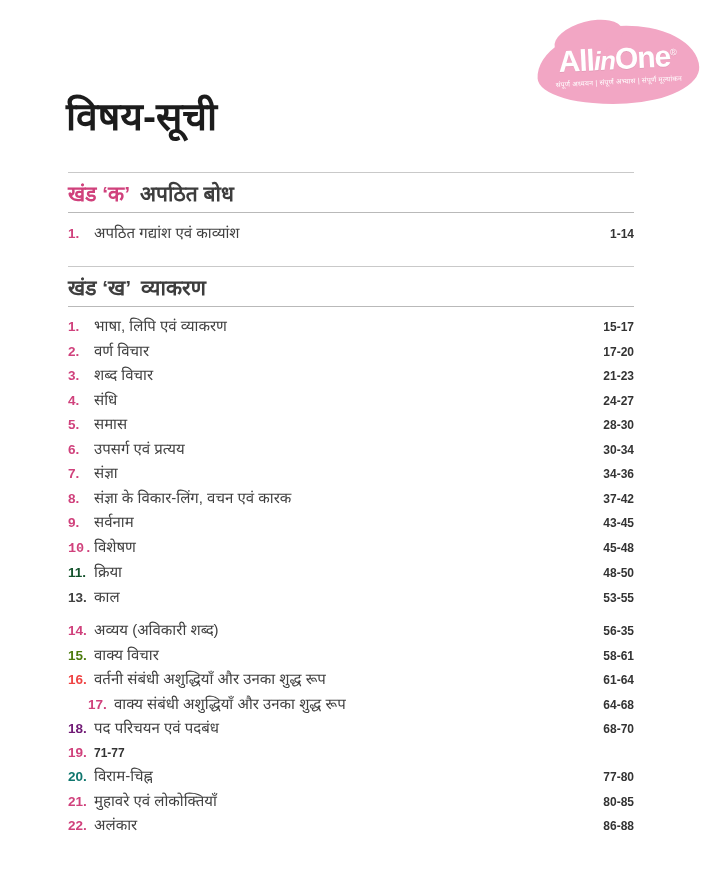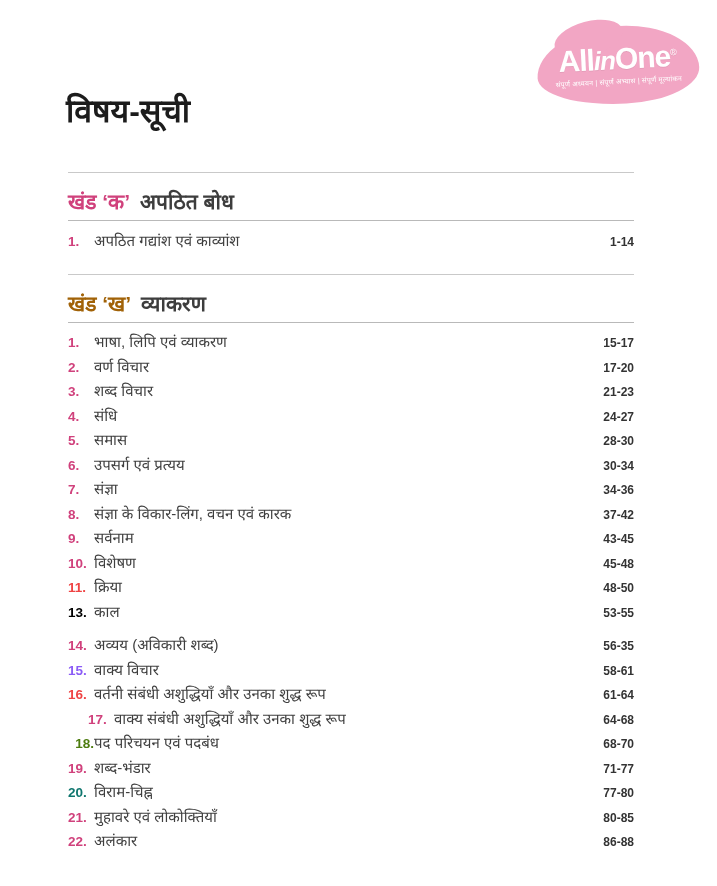--- a/index.html
+++ b/index.html
@@ -65,38 +65,38 @@
     letter-spacing: 0.2px;
     white-space: nowrap;
   }
 
   
   .page-title {
     position: absolute;
     top: 88px;
     left: 66px;
     margin: 0;
-    font-size: 32px;
+    font-size: 39px;
     font-weight: bold;
     color: #1c1c1c;
     letter-spacing: 0;
   }
 
   
   .toc {
     position: absolute;
     top: 172px;
     left: 68px;
     width: 566px;
   }
   .toc-section { margin-bottom: 20px; }
   .section-header {
     border-top: 1.5px solid #c9c9c9;
     border-bottom: 1.5px solid #b9b9b9;
-    padding: 16px 0 6px 0;
+    padding: 8px 0 6px 0;
     margin-bottom: 8px;
     font-size: 21px;
     font-weight: bold;
     line-height: 1.2;
   }
   .section-badge { color: #d0417c; margin-right: 10px; }
   .section-title { color: #3d3d3d; }
 
   .items {
     list-style: none;
@@ -151,21 +151,21 @@
   <li class="toc-item">
     <span class="item-num" style="color: rgb(208, 65, 124);">1.</span>
     <span class="item-title">अपठित गद्यांश एवं काव्यांश</span>
     <span class="item-pages">1-14</span>
   </li>
 </ul>
   </section>
 
   <section class="toc-section">
     <div class="section-header">
-      <span class="section-badge" style="color: #a16207;">खंड ‘ख’</span><span class="section-title">व्याकरण</span>
+      <span class="section-badge" style="color: #404040;">खंड ‘ख’</span><span class="section-title">व्याकरण</span>
     </div>
     <ul class="items">
   <li class="toc-item">
     <span class="item-num" style="color: rgb(208, 65, 124);">1.</span>
     <span class="item-title">भाषा, लिपि एवं व्याकरण</span>
     <span class="item-pages">15-17</span>
   </li>
 
   <li class="toc-item">
     <span class="item-num" style="color: rgb(208, 65, 124);">2.</span>
@@ -209,71 +209,70 @@
     <span class="item-pages">37-42</span>
   </li>
 
   <li class="toc-item">
     <span class="item-num" style="color: rgb(208, 65, 124);">9.</span>
     <span class="item-title">सर्वनाम</span>
     <span class="item-pages">43-45</span>
   </li>
 
   <li class="toc-item">
-    <span class="item-num" style="color: rgb(208, 65, 124);">10.</span>
+    <span class="item-num" style="color: rgb(208, 65, 124); font-family: Liberation Mono, monospace;">10.</span>
     <span class="item-title">विशेषण</span>
     <span class="item-pages">45-48</span>
   </li>
 
   <li class="toc-item">
-    <span class="item-num" style="color: #ef4444;">11.</span>
+    <span class="item-num" style="color: #14532d;">11.</span>
     <span class="item-title">क्रिया</span>
     <span class="item-pages">48-50</span>
   </li>
 
 
   <li class="toc-item">
-    <span class="item-num" style="color: #000000;">13.</span>
+    <span class="item-num" style="color: #404040;">13.</span>
     <span class="item-title">काल</span>
     <span class="item-pages">53-55</span>
   </li>
 
   <li class="toc-item">
     <span class="item-num" style="color: rgb(208, 65, 124); margin-top: 10px;">14.</span>
     <span class="item-title">अव्यय (अविकारी शब्द)</span>
     <span class="item-pages">56-35</span>
   </li>
 
   <li class="toc-item">
-    <span class="item-num" style="color: #8b5cf6;">15.</span>
+    <span class="item-num" style="color: #4d7c0f;">15.</span>
     <span class="item-title">वाक्य विचार</span>
     <span class="item-pages">58-61</span>
   </li>
 
   <li class="toc-item">
     <span class="item-num" style="color: #ef4444;">16.</span>
     <span class="item-title">वर्तनी संबंधी अशुद्धियाँ और उनका शुद्ध रूप</span>
     <span class="item-pages">61-64</span>
   </li>
 
   <li class="toc-item">
     <span class="item-num" style="color: rgb(208, 65, 124); margin-left: 20px;">17.</span>
     <span class="item-title">वाक्य संबंधी अशुद्धियाँ और उनका शुद्ध रूप</span>
     <span class="item-pages">64-68</span>
   </li>
 
   <li class="toc-item">
-    <span class="item-num" style="color: #4d7c0f; text-align: right;">18.</span>
+    <span class="item-num" style="color: #701a75;">18.</span>
     <span class="item-title">पद परिचयन एवं पदबंध</span>
     <span class="item-pages">68-70</span>
   </li>
 
   <li class="toc-item">
     <span class="item-num" style="color: rgb(208, 65, 124);">19.</span>
-    <span class="item-title">शब्द-भंडार</span>
     <span class="item-pages">71-77</span>
   </li>
 
   <li class="toc-item">
     <span class="item-num" style="color: #0f766e;">20.</span>
     <span class="item-title">विराम-चिह्न</span>
     <span class="item-pages">77-80</span>
   </li>
 
   <li class="toc-item">

